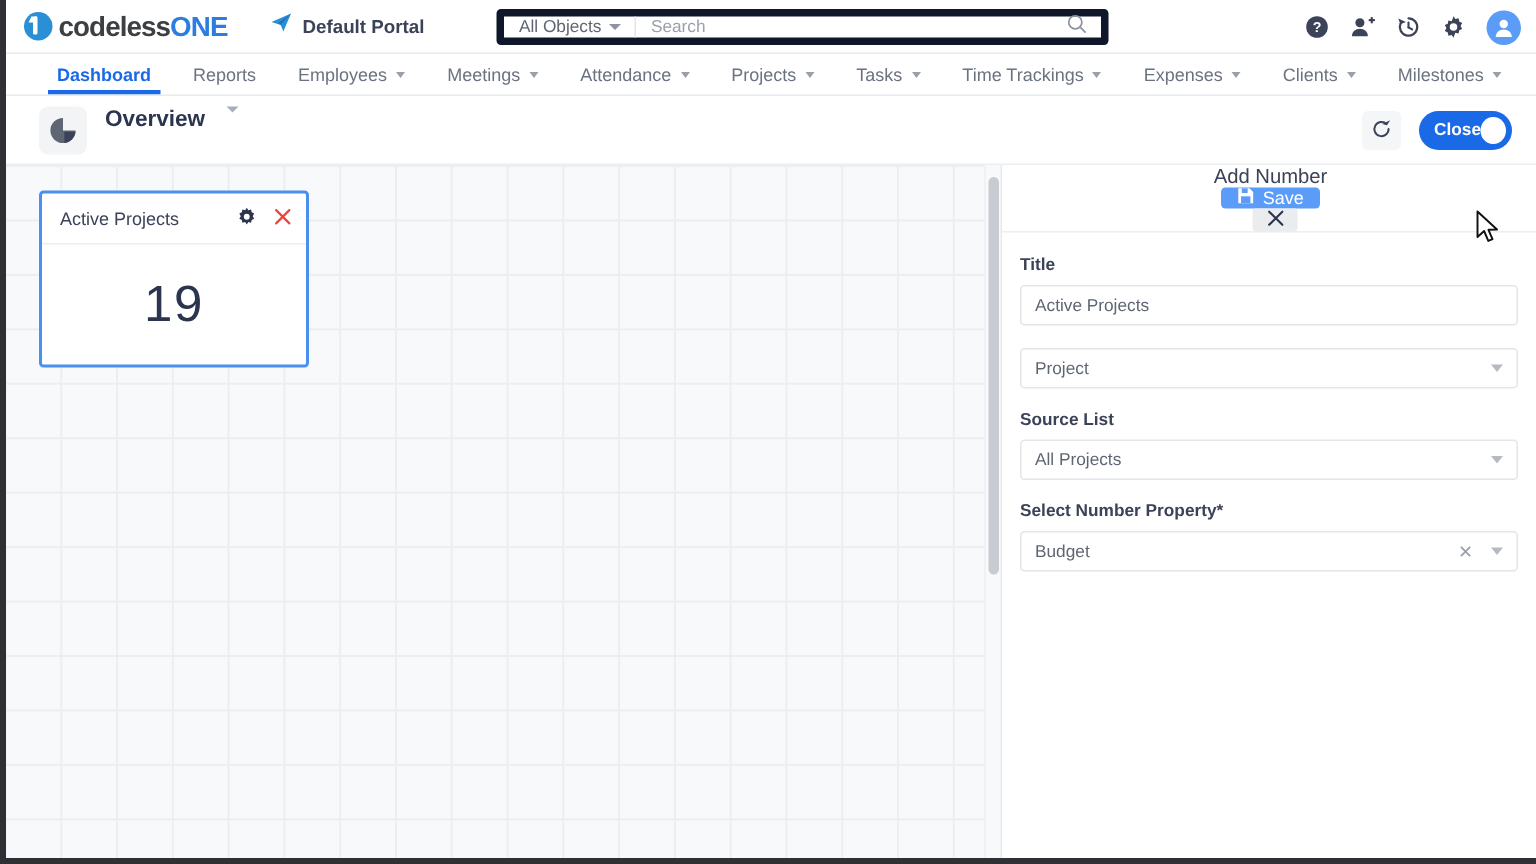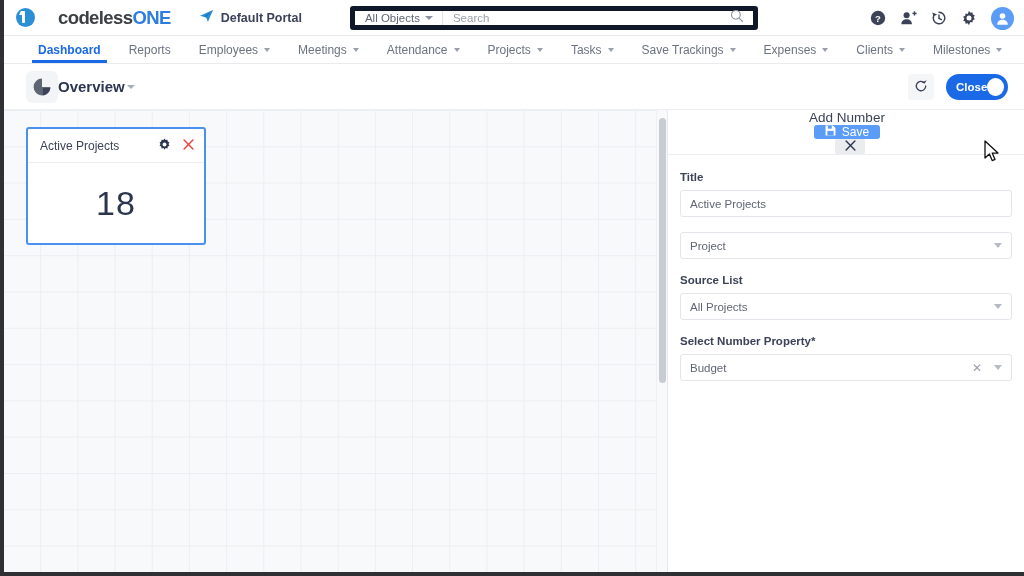--- a/index.html
+++ b/index.html
@@ -21,21 +21,21 @@
   
   .topbar {
     position: relative;
     height: 36px;
     background: #ffffff;
     border-bottom: 1px solid #e8eaed;
     display: flex;
     align-items: center;
     padding-left: 12px;
   }
-  .logo { display: flex; align-items: center; gap: 23px; }
+  .logo { display: flex; align-items: center; gap: 4px; }
   .logo-mark {
     width: 19px; height: 19px; border-radius: 50%;
     background: #2b8fd6;
     position: relative;
     display: inline-block;
   }
   .logo-mark::before {
     content: "";
     position: absolute; left: 6px; top: 3px;
     width: 3px; height: 12px; background: #fff; border-radius: 1px;
@@ -136,21 +136,21 @@
 
   
   .ovbar {
     height: 46px;
     background: #fff;
     display: flex; align-items: center;
     padding: 0 14px 0 22px;
     position: relative;
     border-bottom: 1px solid #eceef1;
   }
-  .ov-left { display: flex; align-items: center; }
+  .ov-left { display: flex; gap: 12px; }
   .ov-icon {
     width: 32px; height: 32px; border-radius: 6px;
     background: #f3f4f6;
     display: flex; align-items: center; justify-content: center;
   }
   .ov-title { font-size: 15px; font-weight: bold; color: #2b3550; }
   .ov-caret {
     width: 0; height: 0; margin-left: 2px;
     border-left: 4px solid transparent;
     border-right: 4px solid transparent;
@@ -411,21 +411,21 @@
     </div>
     <div class="navtab">
       <span>Projects</span>
       <span class="caret"></span>
     </div>
     <div class="navtab">
       <span>Tasks</span>
       <span class="caret"></span>
     </div>
     <div class="navtab">
-      <span>Save Trackings</span>
+      <span>Time Trackings</span>
       <span class="caret"></span>
     </div>
     <div class="navtab">
       <span>Expenses</span>
       <span class="caret"></span>
     </div>
     <div class="navtab">
       <span>Clients</span>
       <span class="caret"></span>
     </div>
@@ -487,21 +487,21 @@
               <span>
                 <svg width="11" height="11" viewBox="0 0 12 12">
                     <line x1="1.2" y1="1.2" x2="10.8" y2="10.8" stroke="#e8453c" stroke-width="1.6" stroke-linecap="round"></line>
                     <line x1="10.8" y1="1.2" x2="1.2" y2="10.8" stroke="#e8453c" stroke-width="1.6" stroke-linecap="round"></line>
                   </svg>
               </span>
             </button>
           </span>
         </div>
         <div class="widget-body">
-          <span class="widget-value">18</span>
+          <span class="widget-value">19</span>
         </div>
       </div>
 
       <div class="vscroll">
         <div class="vscroll-thumb"></div>
       </div>
 
       <div class="hscroll">
         
       </div>

